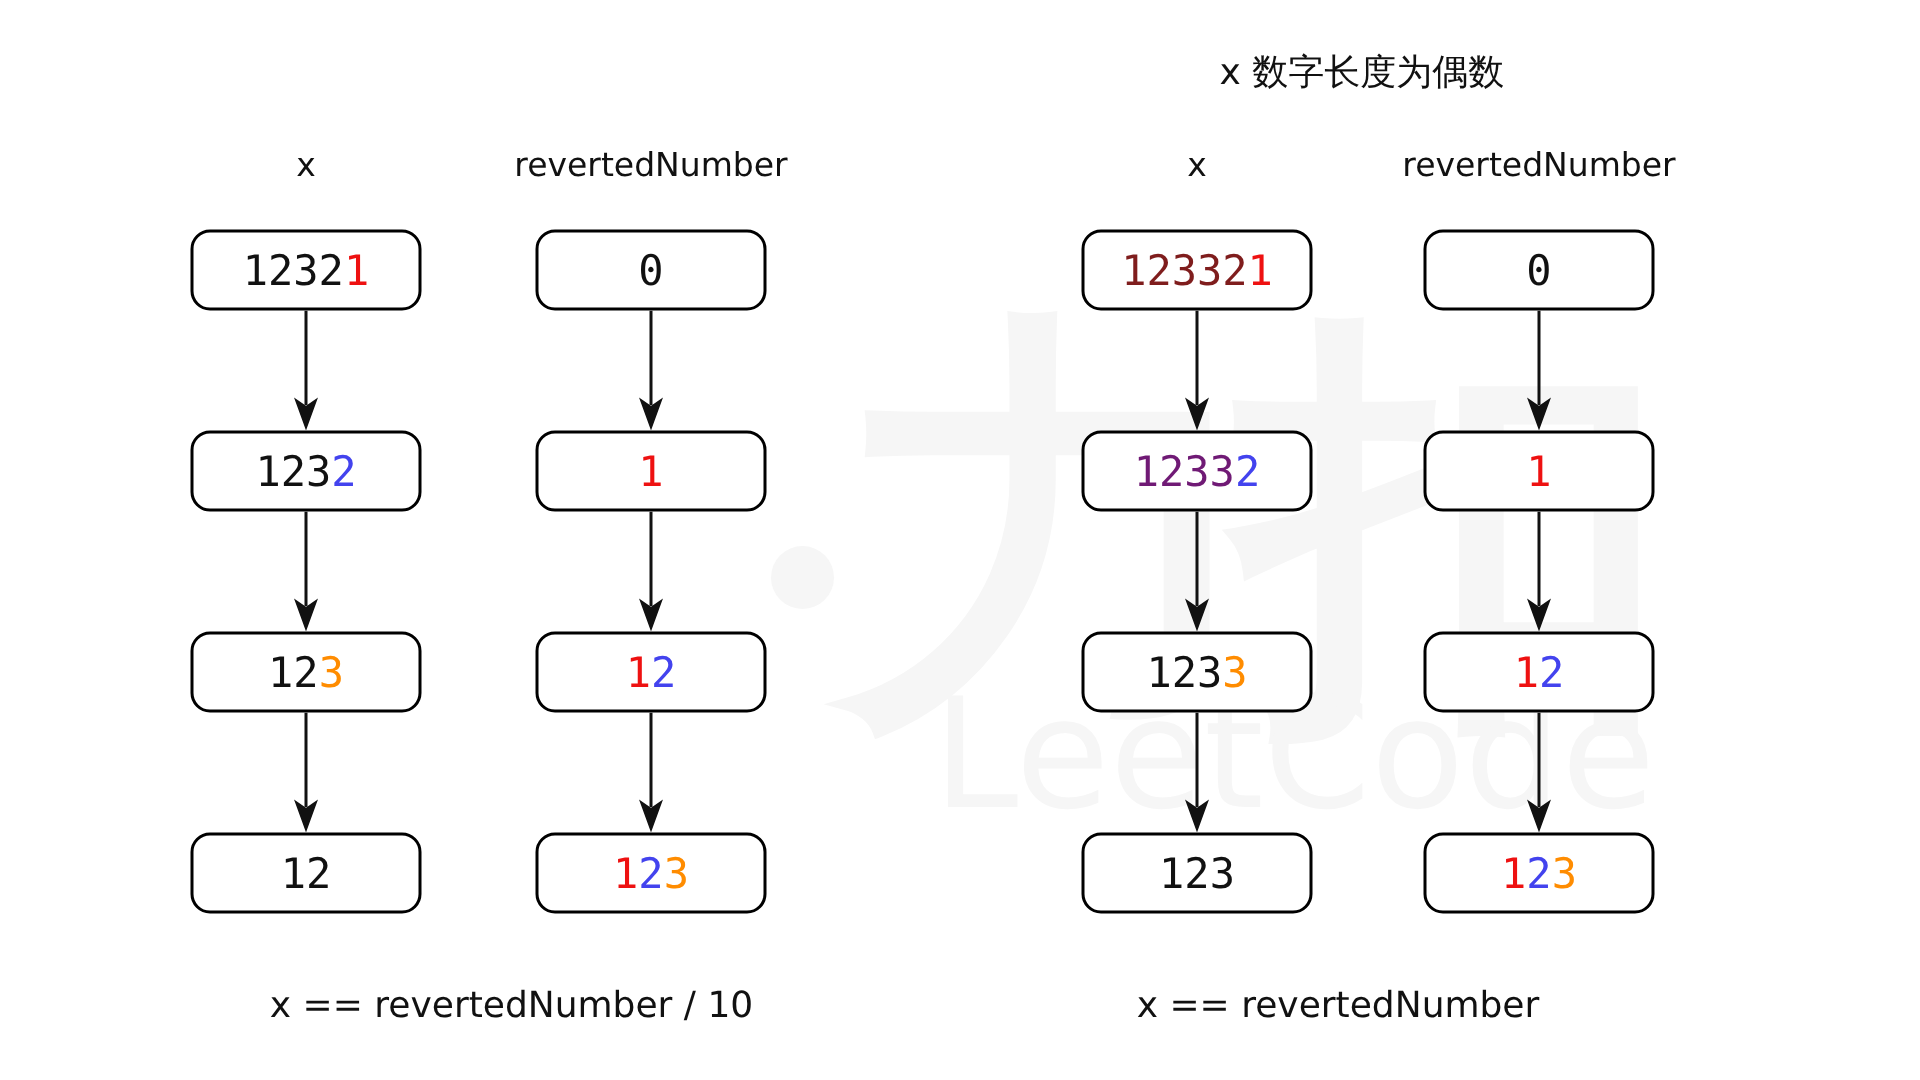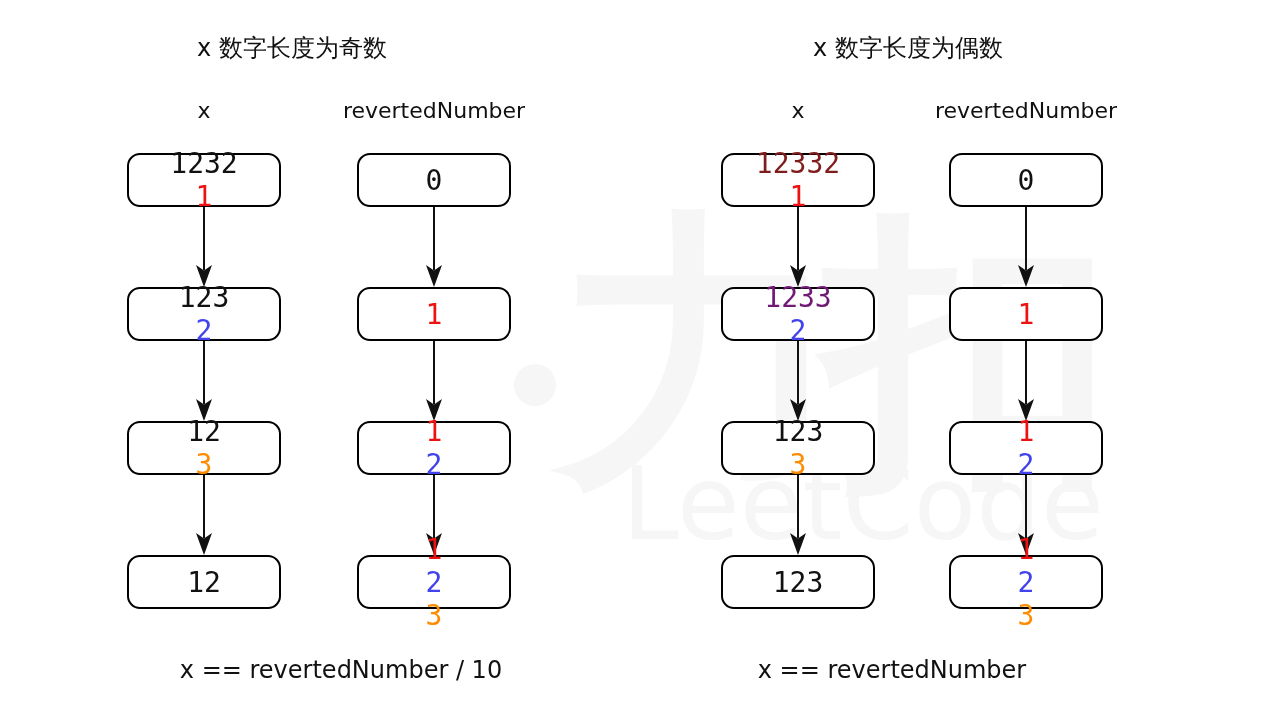--- a/index.html
+++ b/index.html
@@ -45,37 +45,36 @@
   .col.p1c0{left:721px;}
   .col.p1c1{left:949px;}
   .col-header{
     height:30px;line-height:30px;margin-bottom:27px;
     font-size:22px;white-space:nowrap;text-align:center;
   }
   .box{
     box-sizing:border-box;width:154px;height:54px;background:#ffffff;
     border:2px solid #000;border-radius:13px;
     display:flex;align-items:center;justify-content:center;
-    font-family:"DejaVu Sans Mono",monospace;font-size:28px;flex-direction:column;
+    font-family:"DejaVu Sans Mono",monospace;font-size:28px;
   }
   .box span{white-space:pre;}
   .arrow{width:24px;height:80px;display:block;}
 </style>
 </head>
 <body>
 
 <div class="stage">
 
   <div class="watermark">
     <div class="wm-dot"></div>
     <div class="wm-cjk">力扣</div>
     <div class="wm-latin">LeetCode</div>
   </div>
 
-  <div class="panel-title p0">x 数字长度为奇数</div>
   <div class="panel-title p1">x 数字长度为偶数</div>
 
   <div class="col p0c0">
       <div class="col-header">x</div>
       <div class="box">
         <span style="color: rgb(17, 17, 17);">1232</span>
         <span style="color: rgb(238, 17, 17);">1</span>
       </div>
       <div class="arrow"><svg width="24" height="80" viewBox="0 0 24 80">
           <line x1="12" y1="0" x2="12" y2="63" stroke="#111" stroke-width="2"></line>

